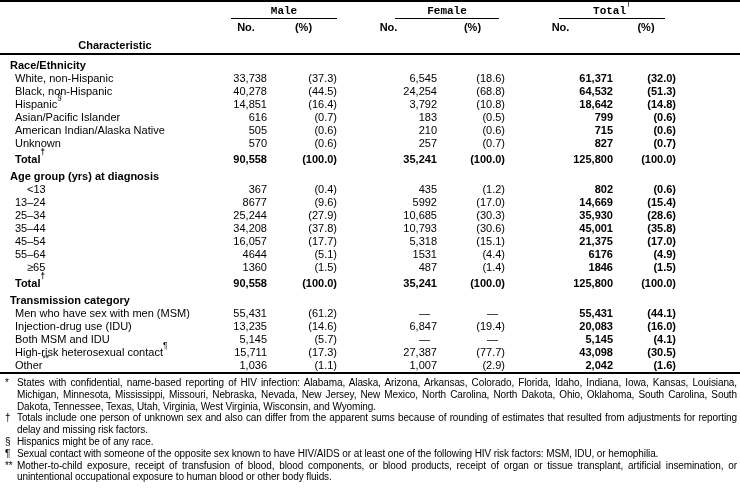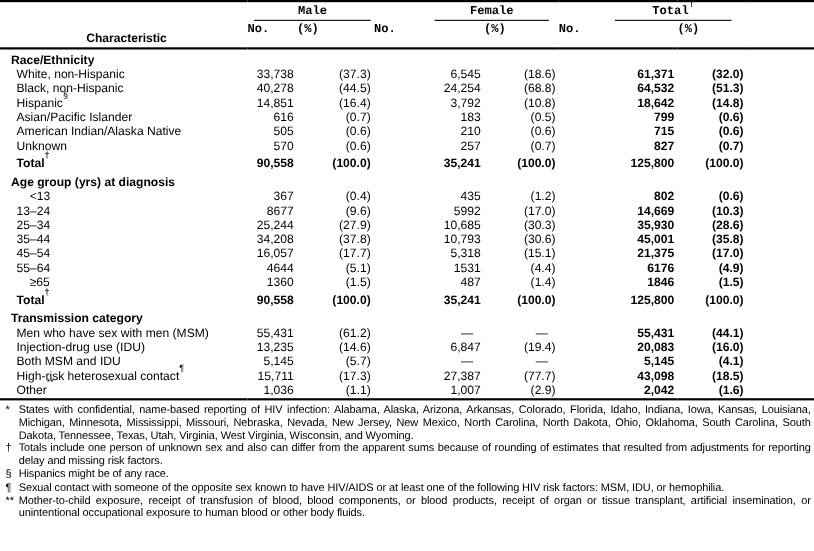--- a/index.html
+++ b/index.html
@@ -34,21 +34,21 @@
   col.c-tpct  { width: 63px; }
   col.c-spc   { width: 61px; }
 
   thead th { font-weight: bold; font-size: 11px; padding: 0; }
   .group-row th { height: 17px; vertical-align: bottom; }
   .grp { border-bottom: 1px solid #000; text-align: center; line-height: 14px; margin-left: auto; font-family: Liberation Mono, monospace; }
   .g-male   { width: 106px; margin-right: 3px; }
   .g-female { width: 104px; margin-right: 9px; }
   .g-total  { width: 106px; margin-right: 14px; }
   .char-head { text-align: center; vertical-align: bottom; padding: 0 0 2px 5px; border-bottom: 2px solid #000; }
-  .sub-row th { height: 16px; vertical-align: middle; text-align: left; padding: 0 3px 8px 0; border-bottom: 2px solid #000; font-family: Liberation Mono, monospace; }
+  .sub-row th { height: 16px; vertical-align: middle; text-align: center; padding: 0 3px 18px 0; border-bottom: 2px solid #000; }
   th.spc-head { border-bottom: 2px solid #000; }
 
   tbody td { font-size: 11px; height: 13px; line-height: 13px; padding: 0; vertical-align: bottom; }
   td.section-label { font-weight: bold; padding: 4px 0 0 10px; }
   td.label { padding-left: 15px; white-space: nowrap; }
   td.label.ind2 { padding-left: 27px; }
   td.num { text-align: right; padding-right: 3px; white-space: nowrap; }
   td.tot { font-weight: bold; }
   td.dash { padding-right: 10px; }
   tr.total-row td { font-weight: bold; padding-top: 3px; }
@@ -186,21 +186,21 @@
           <td class="num tot">(0.6)</td>
           <td></td>
         </tr>
         <tr>
           <td class="label"><span>13–24</span></td>
           <td class="num">8677</td>
           <td class="num">(9.6)</td>
           <td class="num">5992</td>
           <td class="num">(17.0)</td>
           <td class="num tot">14,669</td>
-          <td class="num tot">(10.3)</td>
+          <td class="num tot">(15.4)</td>
           <td></td>
         </tr>
         <tr>
           <td class="label"><span>25–34</span></td>
           <td class="num">25,244</td>
           <td class="num">(27.9)</td>
           <td class="num">10,685</td>
           <td class="num">(30.3)</td>
           <td class="num tot">35,930</td>
           <td class="num tot">(28.6)</td>
@@ -289,21 +289,21 @@
           <td class="num tot">(4.1)</td>
           <td></td>
         </tr>
         <tr>
           <td class="label"><span>High-risk heterosexual contact</span><sup>¶</sup></td>
           <td class="num">15,711</td>
           <td class="num">(17.3)</td>
           <td class="num">27,387</td>
           <td class="num">(77.7)</td>
           <td class="num tot">43,098</td>
-          <td class="num tot">(18.5)</td>
+          <td class="num tot">(30.5)</td>
           <td></td>
         </tr>
         <tr>
           <td class="label"><span>Other</span><sup>**</sup></td>
           <td class="num">1,036</td>
           <td class="num">(1.1)</td>
           <td class="num">1,007</td>
           <td class="num">(2.9)</td>
           <td class="num tot">2,042</td>
           <td class="num tot">(1.6)</td>

